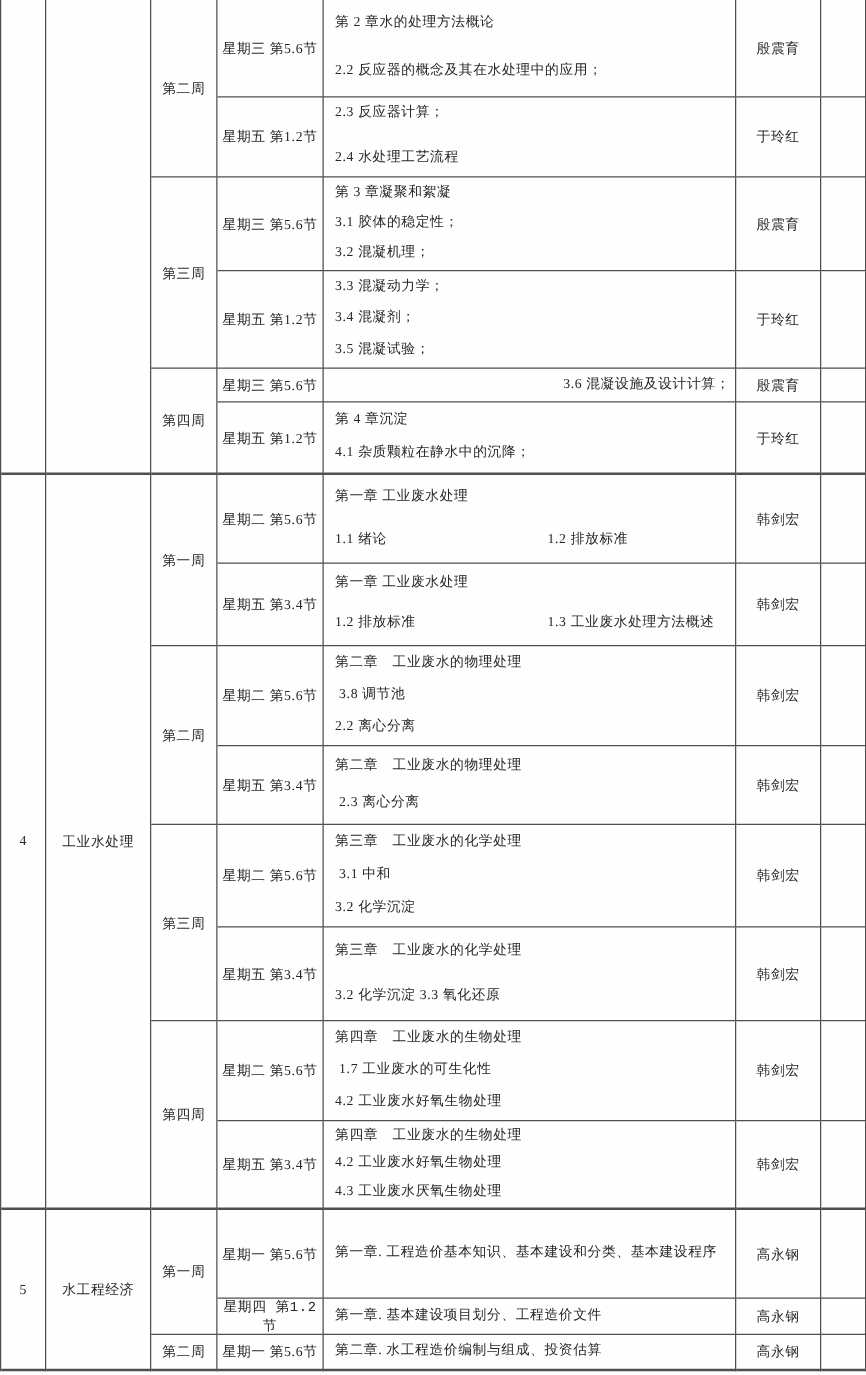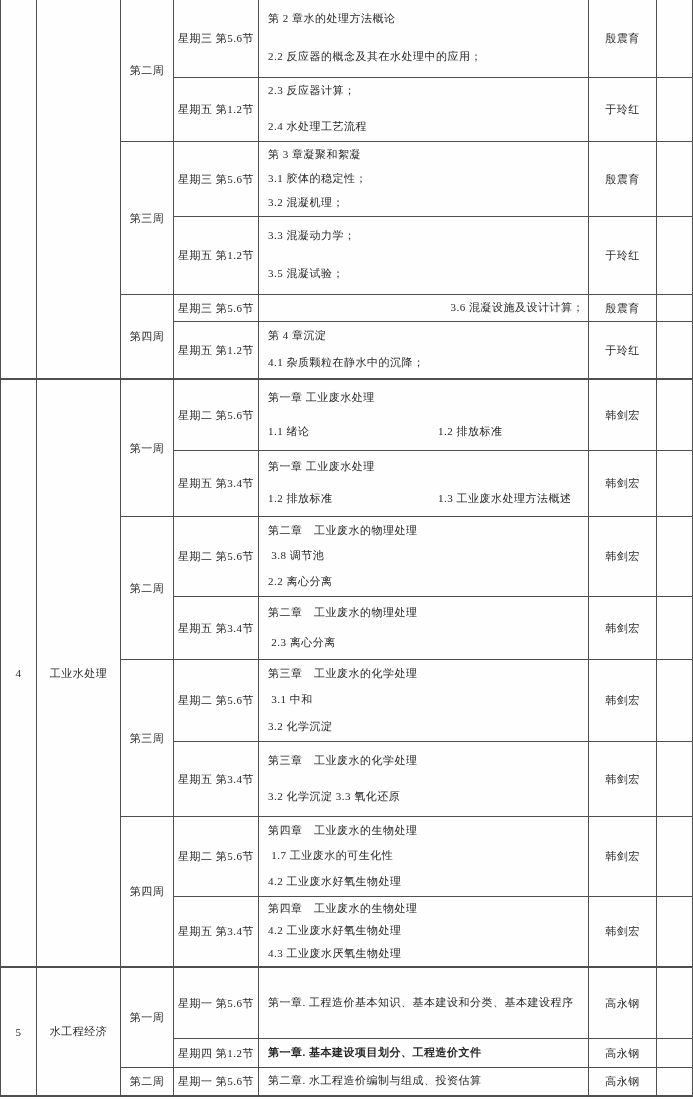--- a/index.html
+++ b/index.html
@@ -61,20 +61,21 @@
       <div class="cell content" style="grid-area: 3 / 5 / span 1;">
         <div class="line">第 3 章凝聚和絮凝</div>
         <div class="line">3.1 胶体的稳定性；</div>
         <div class="line">3.2 混凝机理；</div>
       </div>
       <div class="cell teacher" style="grid-area: 3 / 6 / span 1;">殷震育</div>
       <div class="cell empty" style="grid-area: 3 / 7 / span 1;"></div>
       <div class="cell day" style="grid-area: 4 / 4 / span 1;">星期五 第1.2节</div>
       <div class="cell content" style="grid-area: 4 / 5 / span 1;">
         <div class="line">3.3 混凝动力学；</div>
+        <div class="line">3.4 混凝剂；</div>
         <div class="line">3.5 混凝试验；</div>
       </div>
       <div class="cell teacher" style="grid-area: 4 / 6 / span 1;">于玲红</div>
       <div class="cell empty" style="grid-area: 4 / 7 / span 1;"></div>
       <div class="cell week thick" style="grid-area: 5 / 3 / span 2;">第四周</div>
       <div class="cell day" style="grid-area: 5 / 4 / span 1;">星期三 第5.6节</div>
       <div class="cell content" style="grid-area: 5 / 5 / span 1; align-items: flex-end;">
         <div class="line">3.6 混凝设施及设计计算；</div>
       </div>
       <div class="cell teacher" style="grid-area: 5 / 6 / span 1;">殷震育</div>
@@ -154,22 +155,22 @@
       <div class="cell empty thick" style="grid-area: 14 / 7 / span 1;"></div>
       <div class="cell num last" style="grid-area: 15 / 1 / span 3;">5</div>
       <div class="cell course last" style="grid-area: 15 / 2 / span 3;">水工程经济</div>
       <div class="cell week" style="grid-area: 15 / 3 / span 2;">第一周</div>
       <div class="cell day" style="grid-area: 15 / 4 / span 1;">星期一 第5.6节</div>
       <div class="cell content" style="grid-area: 15 / 5 / span 1;">
         <div class="line">第一章. 工程造价基本知识、基本建设和分类、基本建设程序</div>
       </div>
       <div class="cell teacher" style="grid-area: 15 / 6 / span 1;">高永钢</div>
       <div class="cell empty" style="grid-area: 15 / 7 / span 1;"></div>
-      <div class="cell day" style="grid-area: 16 / 4 / span 1;">星期四 第1.2节</div>
-      <div class="cell content" style="grid-area: 16 / 5 / span 1; font-weight: bold;">
+      <div class="cell day" style="grid-area: 16 / 4 / span 1; font-family: Liberation Mono, monospace;">星期四 第1.2节</div>
+      <div class="cell content" style="grid-area: 16 / 5 / span 1;">
         <div class="line">第一章. 基本建设项目划分、工程造价文件</div>
       </div>
       <div class="cell teacher" style="grid-area: 16 / 6 / span 1;">高永钢</div>
       <div class="cell empty" style="grid-area: 16 / 7 / span 1;"></div>
       <div class="cell week last" style="grid-area: 17 / 3 / span 1;">第二周</div>
       <div class="cell day last" style="grid-area: 17 / 4 / span 1;">星期一 第5.6节</div>
       <div class="cell content last" style="grid-area: 17 / 5 / span 1;">
         <div class="line">第二章. 水工程造价编制与组成、投资估算</div>
       </div>
       <div class="cell teacher last" style="grid-area: 17 / 6 / span 1;">高永钢</div>

